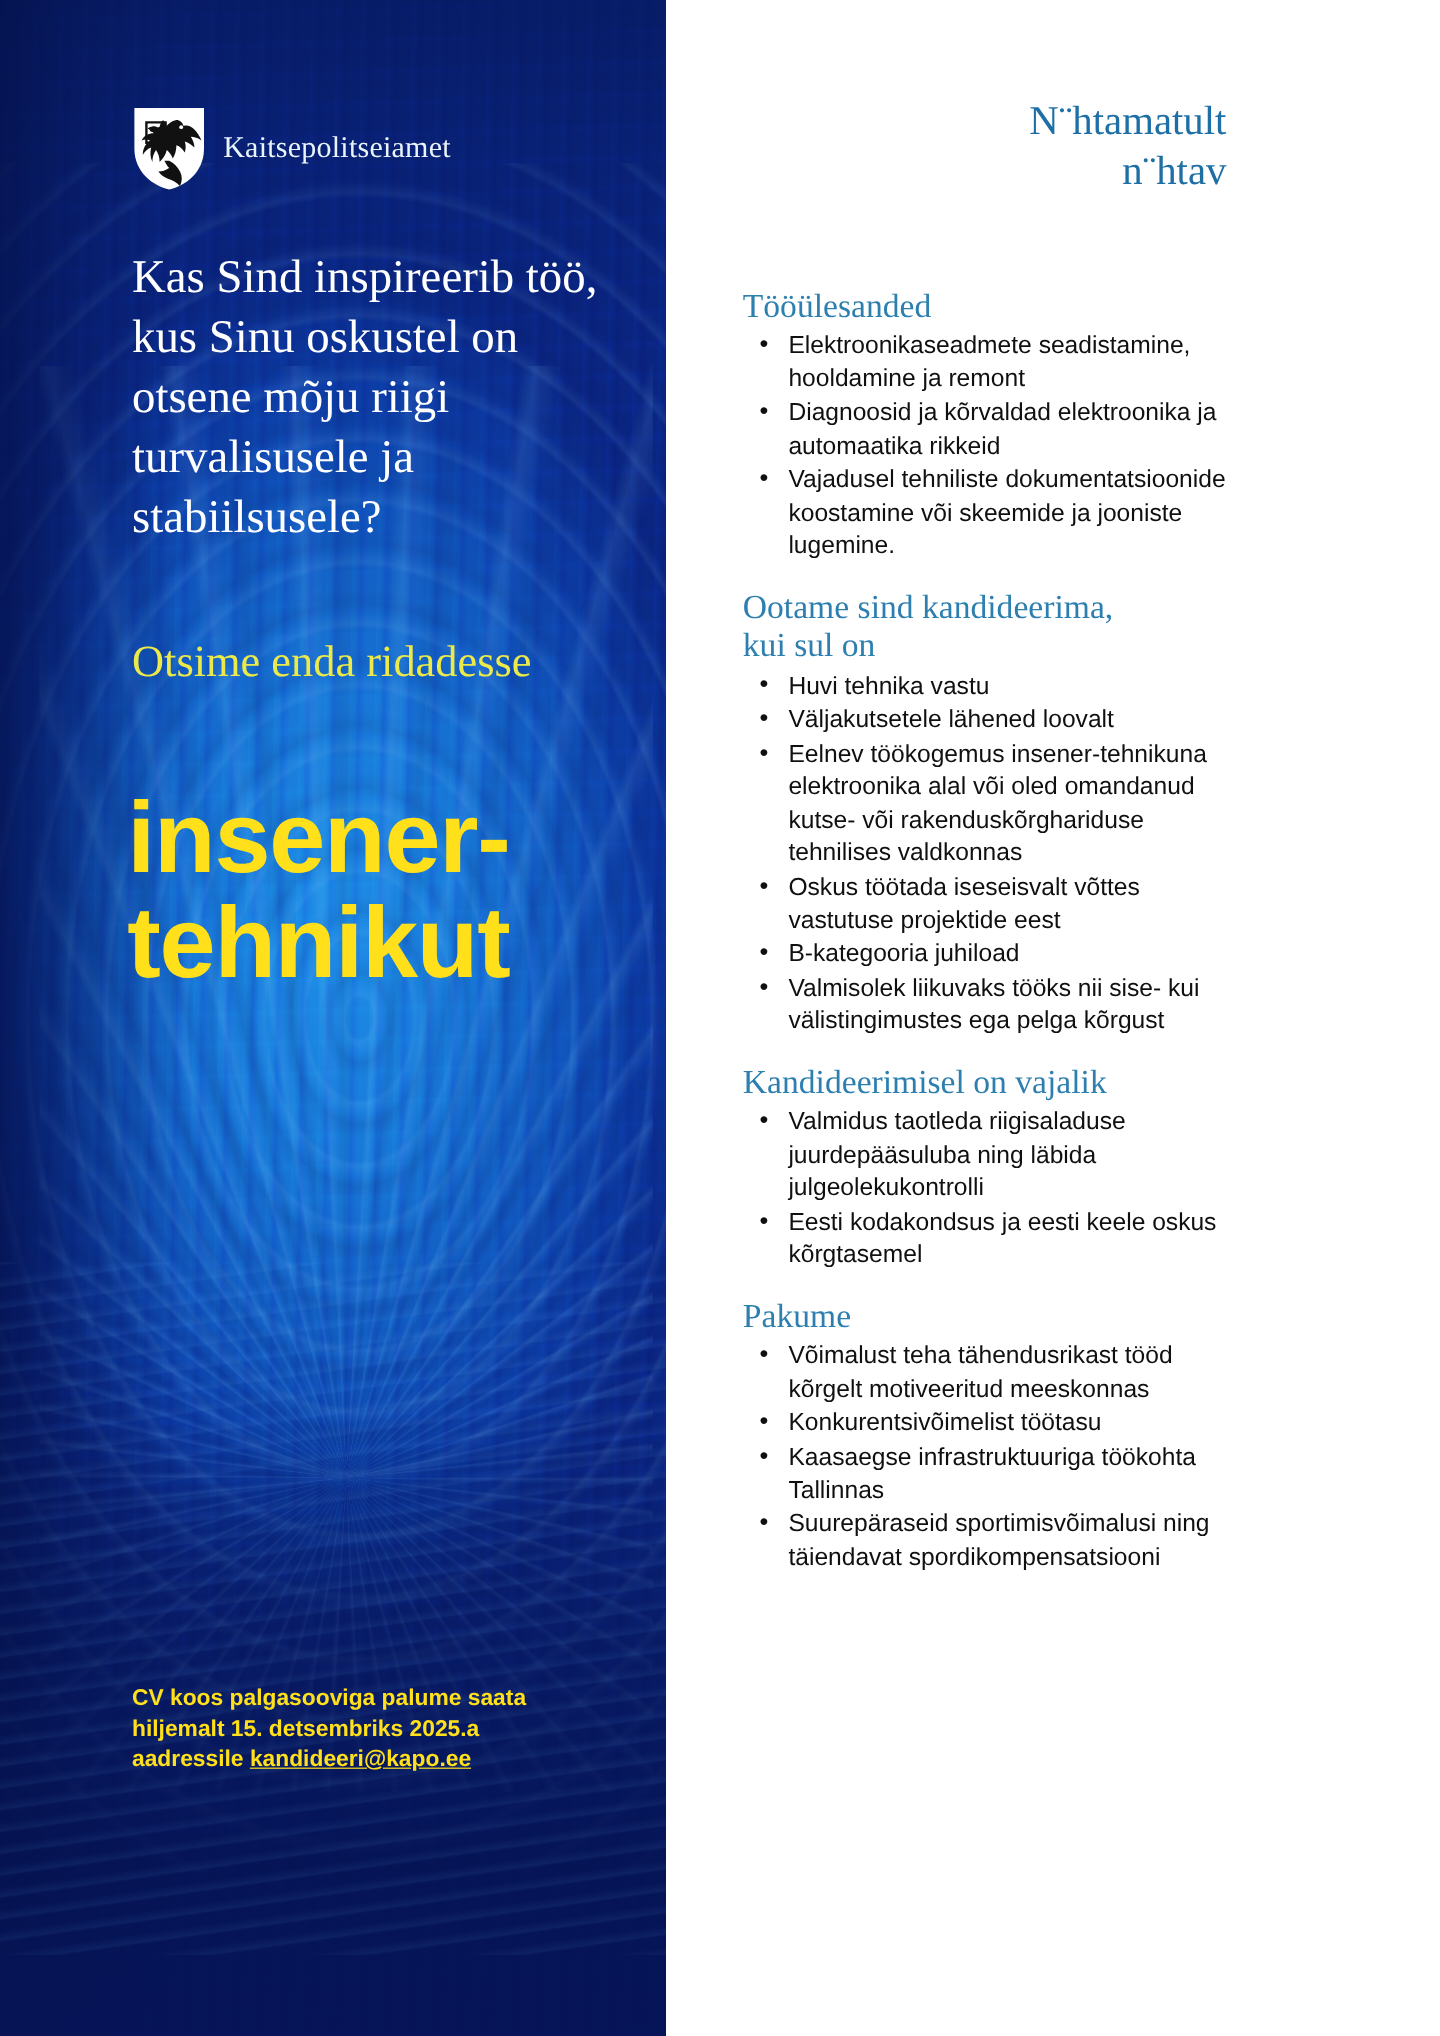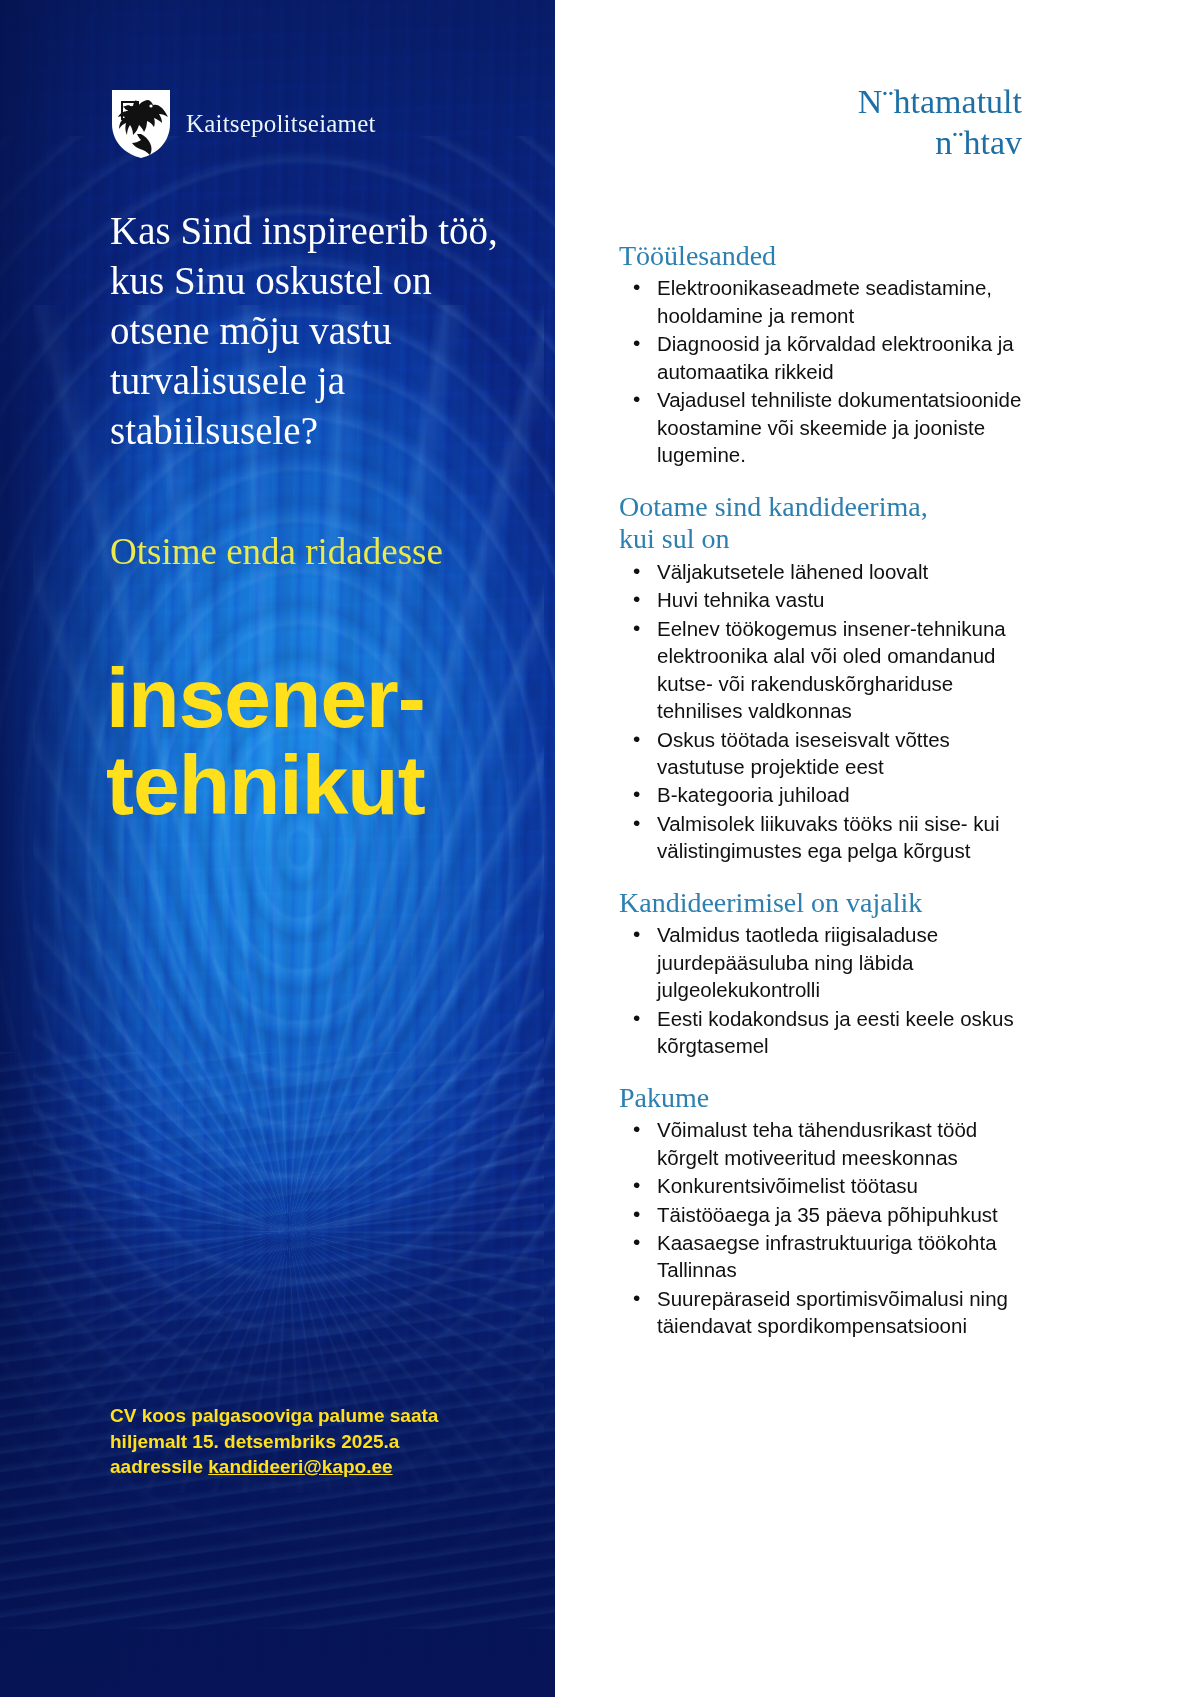--- a/index.html
+++ b/index.html
@@ -296,21 +296,21 @@
               <path d="M18 25 c2-2 5-2 6 0 c1 2 -1 3 -3 3 c-2 0 -4 -1 -3 -3 z"></path>
               <path d="M37 12 c3 0 5 2 6 5 c3 -1 6 0 9 3 c2 2 4 5 6 9 c-3 -2 -6 -3 -9 -3 c2 3 3 6 3 9 c-2 -2 -5 -4 -8 -5 c1 3 1 6 0 9 c-2 -3 -4 -5 -7 -6 c0 4 -1 8 -3 11 c-1 -3 -3 -5 -5 -7 c-1 4 -3 7 -6 10 c0 -4 -1 -7 -3 -10 c-2 3 -3 6 -3 10 c-2 -4 -2 -8 -1 -12 c-3 1 -5 3 -7 6 c0 -5 2 -9 6 -12 c-2 -1 -5 -1 -7 0 c2 -4 6 -6 10 -6 c-1 -2 -3 -3 -5 -4 c3 -2 7 -2 10 0 c0 -3 1 -5 3 -7 c1 2 2 4 2 6 c2 -3 5 -5 9 -6 z"></path>
               <path d="M31 46 c4 2 7 5 9 9 c2 4 2 8 0 12 c-3 -3 -6 -5 -10 -6 c-3 -1 -6 -3 -8 -6 c3 0 6 -1 9 -3 c-2 -2 -3 -4 -4 -6 z"></path>
               <circle cx="41" cy="18" r="1.6" fill="#ffffff"></circle>
             </g>
           </svg>
         </span>
         <span class="org-name">Kaitsepolitseiamet</span>
       </div>
 
-      <div class="headline">Kas Sind inspireerib töö, kus Sinu oskustel on otsene mõju vastu turvalisusele ja stabiilsusele?</div>
+      <div class="headline">Kas Sind inspireerib töö, kus Sinu oskustel on otsene mõju riigi turvalisusele ja stabiilsusele?</div>
 
       <div class="subhead">Otsime enda ridadesse</div>
 
       <div class="jobtitle">insener-tehnikut</div>
 
       <div class="footer-note">
         <span>CV koos palgasooviga palume saata</span><br>
         <span>hiljemalt 15. detsembriks 2025.a</span><br>
         <span>aadressile </span><span class="mail">kandideeri@kapo.ee</span>
       </div>
@@ -331,43 +331,42 @@
           <li>Elektroonikaseadmete seadistamine, hooldamine ja remont</li>
           <li>Diagnoosid ja kõrvaldad elektroonika ja automaatika rikkeid</li>
           <li>Vajadusel tehniliste dokumentatsioonide koostamine või skeemide ja jooniste lugemine.</li>
         </ul>
       </div>
 
       <div class="section">
         <h2 class="sec-title">Ootame sind kandideerima,
 kui sul on</h2>
         <ul class="bullets">
+          <li>Huvi tehnika vastu</li>
           <li>Väljakutsetele lähened loovalt</li>
-          <li>Huvi tehnika vastu</li>
           <li>Eelnev töökogemus insener-tehnikuna elektroonika alal või oled omandanud kutse- või rakenduskõrghariduse tehnilises valdkonnas</li>
           <li>Oskus töötada iseseisvalt võttes vastutuse projektide eest</li>
           <li>B-kategooria juhiload</li>
           <li>Valmisolek liikuvaks tööks nii sise- kui välistingimustes ega pelga kõrgust</li>
         </ul>
       </div>
 
       <div class="section">
         <h2 class="sec-title">Kandideerimisel on vajalik</h2>
         <ul class="bullets">
           <li>Valmidus taotleda riigisaladuse juurdepääsuluba ning läbida julgeolekukontrolli</li>
           <li>Eesti kodakondsus ja eesti keele oskus kõrgtasemel</li>
         </ul>
       </div>
 
       <div class="section">
         <h2 class="sec-title">Pakume</h2>
         <ul class="bullets">
           <li>Võimalust teha tähendusrikast tööd kõrgelt motiveeritud meeskonnas</li>
           <li>Konkurentsivõimelist töötasu</li>
-          <li>Täistööaega ja 35 päeva põhipuhkust</li>
           <li>Kaasaegse infrastruktuuriga töökohta Tallinnas</li>
           <li>Suurepäraseid sportimisvõimalusi ning täiendavat spordikompensatsiooni</li>
         </ul>
       </div>
 
     </div>
   </div>
 
 </div>
 

